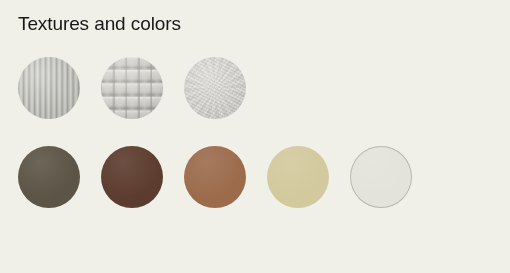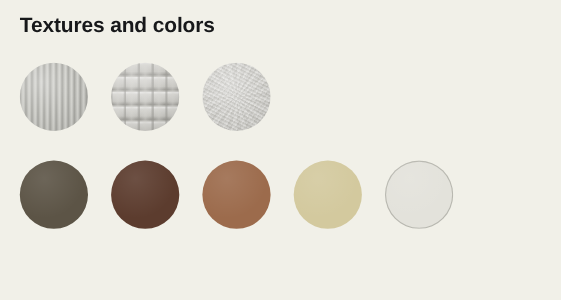--- a/index.html
+++ b/index.html
@@ -18,21 +18,21 @@
     width: 510px;
     height: 273px;
     box-sizing: border-box;
     padding: 0;
   }
   .panel-title {
     position: absolute;
     left: 18px;
     top: 12px;
     font-size: 19px;
-    font-weight: bold;
+    font-weight: normal;
     color: #17181a;
     letter-spacing: -0.1px;
     line-height: 24px;
     white-space: nowrap;
   }
   .swatch-row {
     position: absolute;
     left: 18px;
     display: flex;
     gap: 21px;

